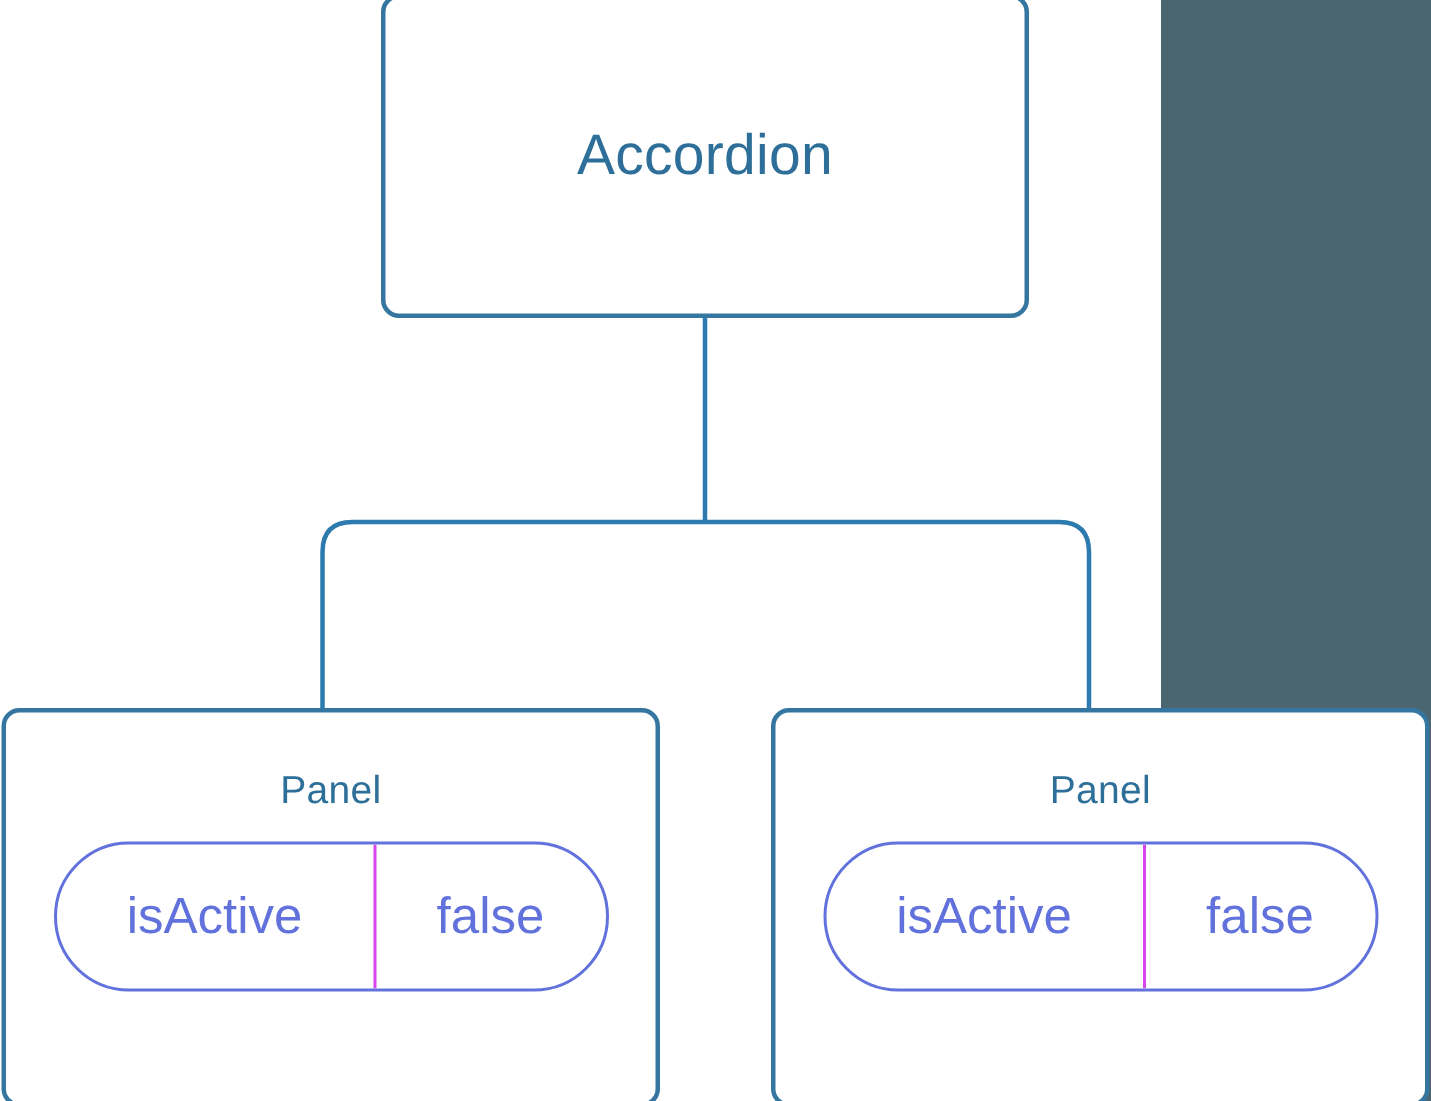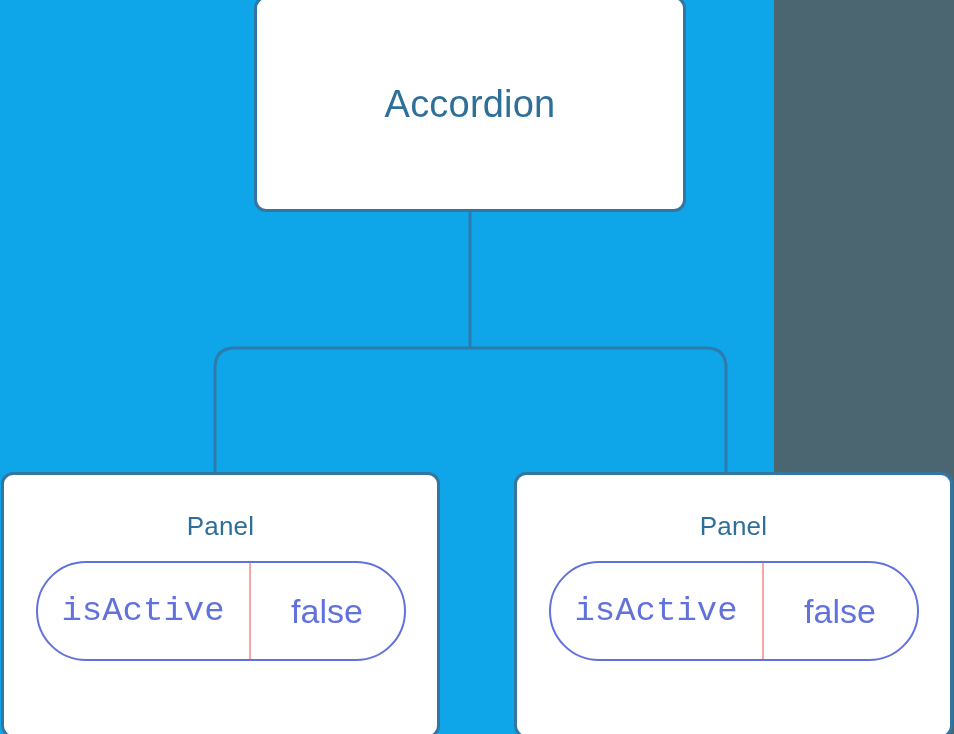--- a/index.html
+++ b/index.html
@@ -11,21 +11,21 @@
     width: 954px;
     height: 734px;
     overflow: hidden;
     font-family: "Liberation Sans", sans-serif;
     background: #4b6670;
   }
   #canvas {
     position: relative;
     width: 774px;
     height: 734px;
-    background: #0ea5e9;
+    background: #ffffff;
   }
 
   
   #edges {
     position: absolute;
     left: 0;
     top: 0;
     width: 954px;
     height: 734px;
     pointer-events: none;
@@ -96,22 +96,21 @@
     display: flex;
     align-items: center;
     justify-content: center;
     color: #6272dc;
     font-size: 34px;
     line-height: 1;
     white-space: nowrap;
   }
   .prop-key {
     width: 211px;
-    border-right: 2px solid #fca5a5;
-    font-family: Liberation Mono, monospace;
+    border-right: 2px solid #d946ef;
   }
   .prop-val {
     width: 153px;
   }
 </style>
 </head>
 <body>
 
 <div id="canvas">
 

